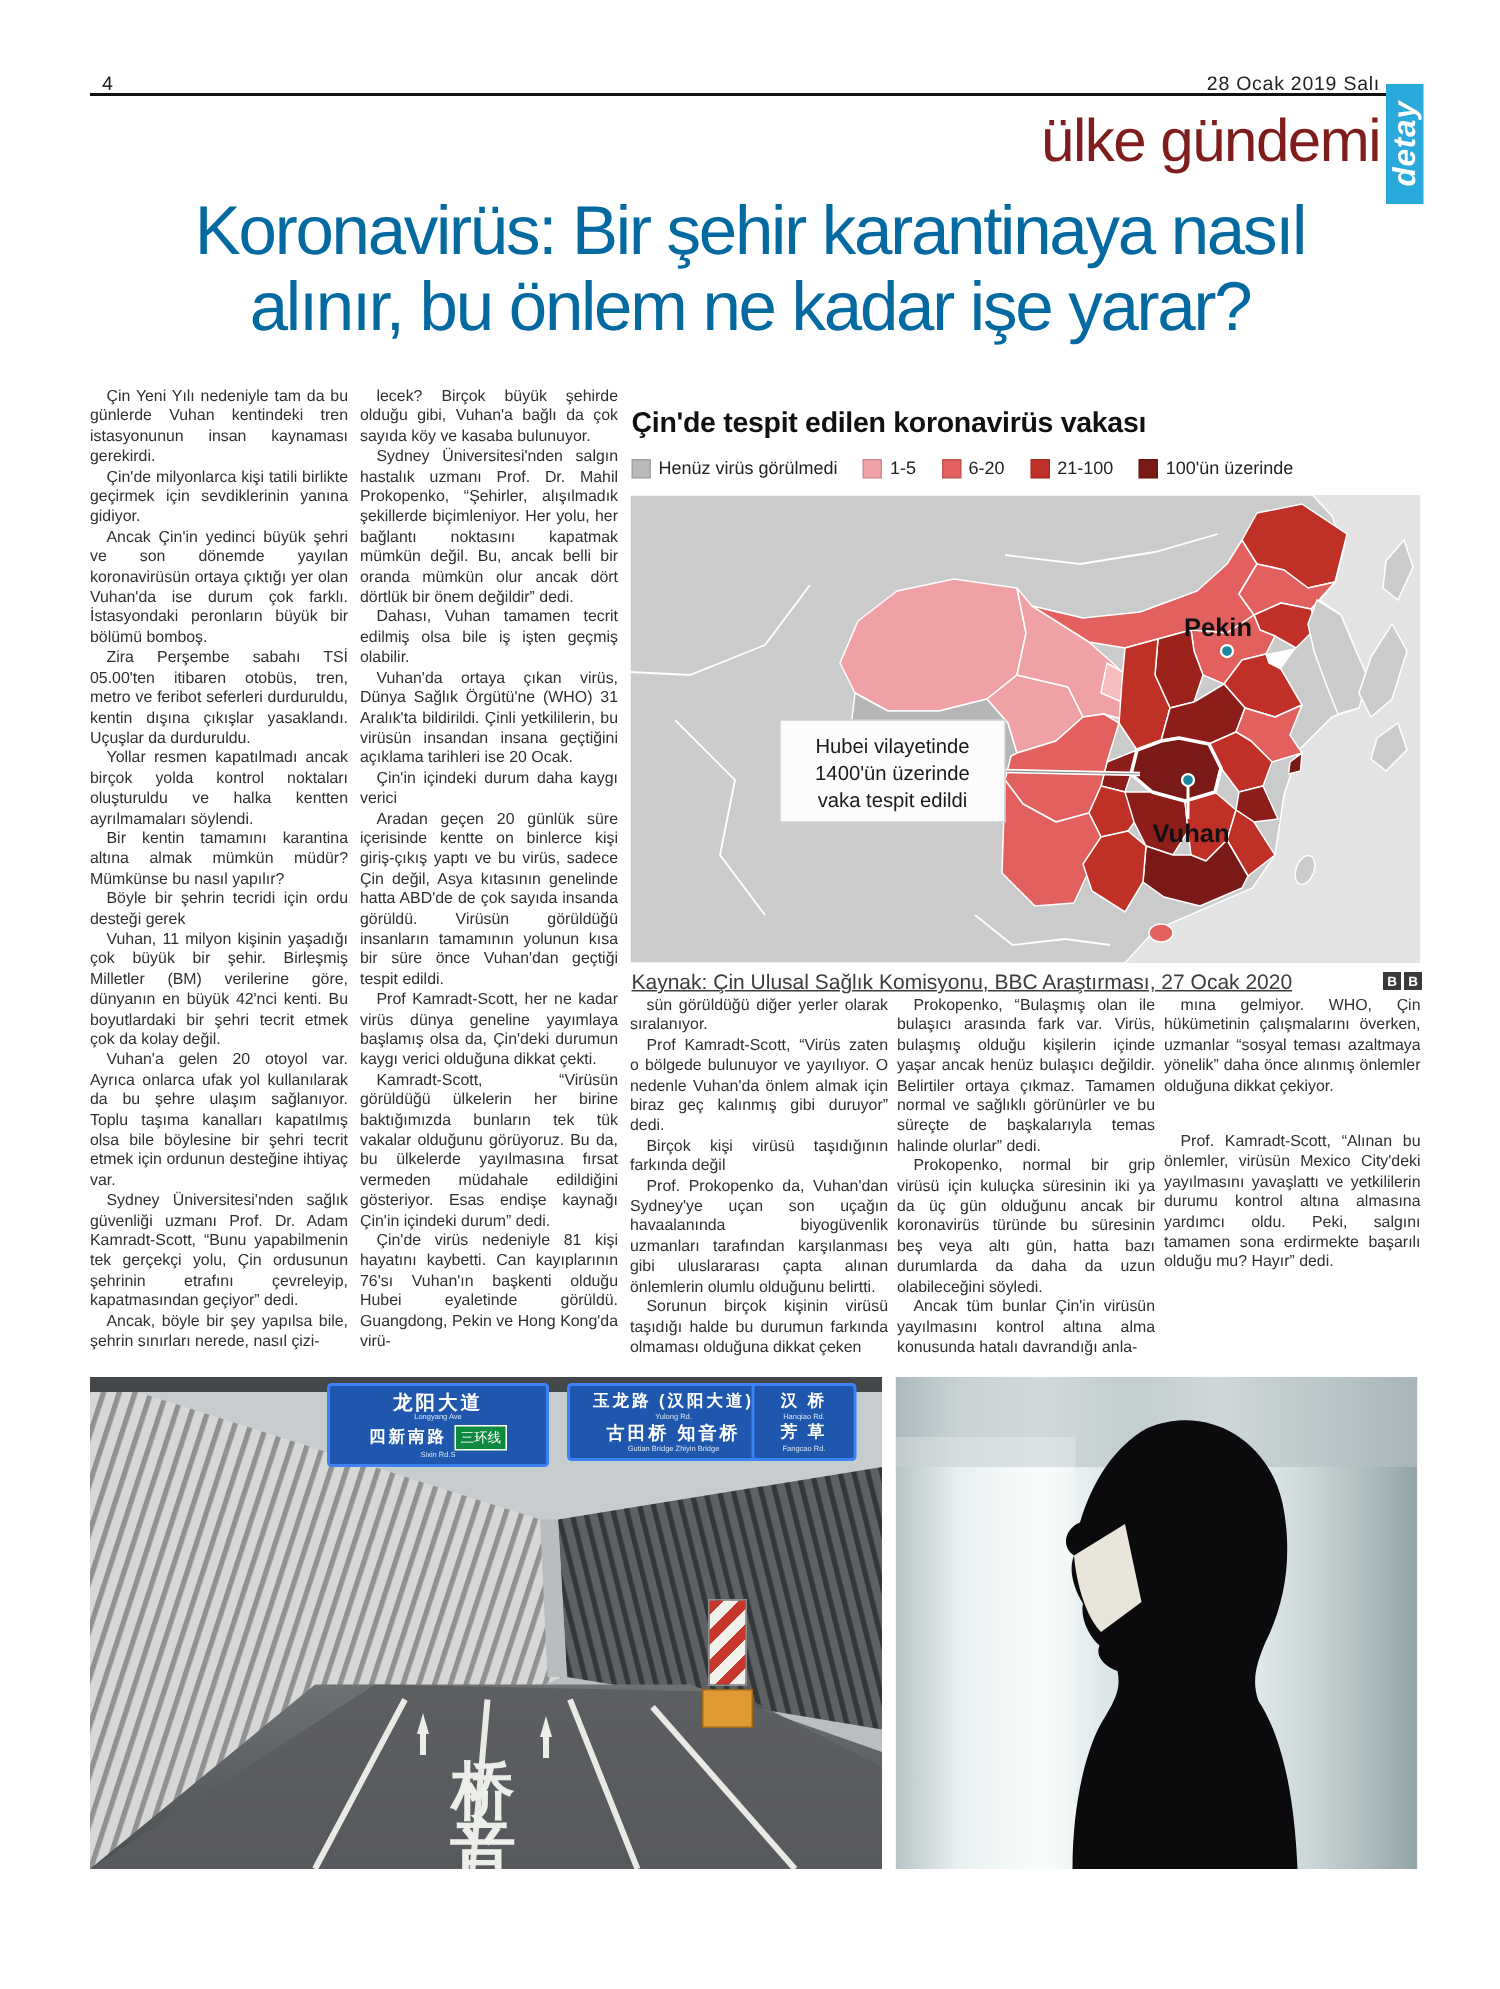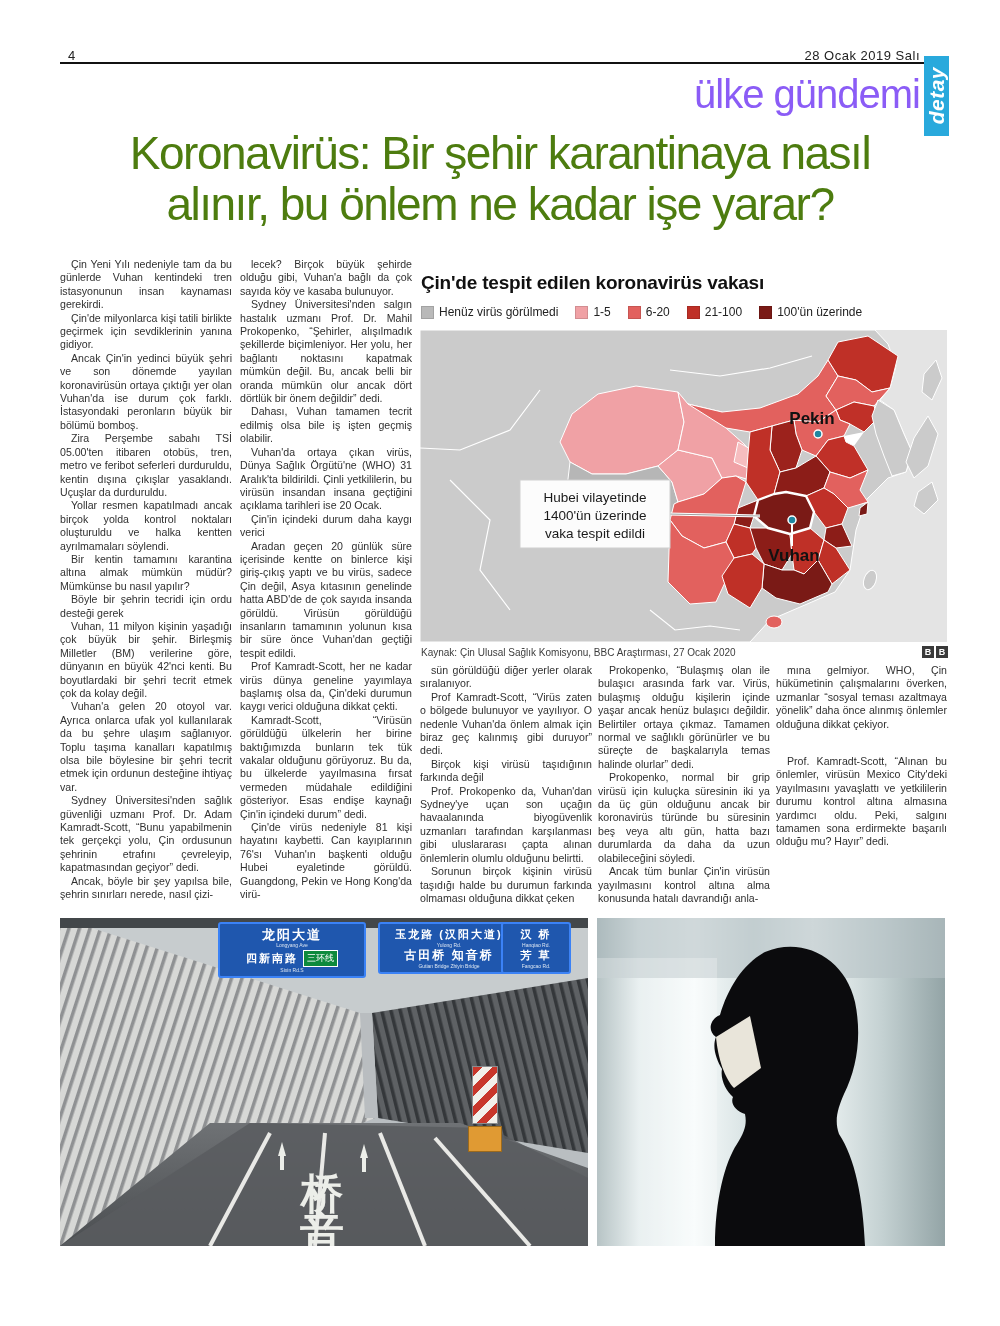--- a/index.html
+++ b/index.html
@@ -6,45 +6,45 @@
   html,body { background:#9a9a9a; }
   body { font-family:"Liberation Sans", sans-serif; }
   .page { position:relative; width:1000px; height:1326px; background:#ffffff; margin:0 auto; overflow:hidden; }
 
   
   .folio-num { position:absolute; left:68px; top:48px; font-size:13px; color:#222; }
   .folio-date { position:absolute; right:80px; top:48px; font-size:13px; color:#222; letter-spacing:0.5px; }
   .header-rule { position:absolute; left:60px; top:62px; width:888px; height:2px; background:#111; }
   .brand-box { position:absolute; left:924px; top:56px; width:25px; height:80px; display:flex; align-items:center; justify-content:center; }
   .brand-text { writing-mode:vertical-rl; transform:rotate(180deg); font-style:italic; font-weight:bold; font-size:21px; color:#fff; letter-spacing:0.5px; }
-  .section-title { position:absolute; right:80px; top:72px; font-size:40px; font-weight:400; color:#8b5cf6; letter-spacing:-1px; }
-
-  
-  .headline { position:absolute; left:0; top:128px; width:1000px; text-align:center; font-weight:400; color:#4d7c0f; font-size:46px; line-height:1.1; letter-spacing:-1.5px; }
+  .section-title { position:absolute; right:80px; top:72px; font-size:40px; font-weight:400; color:#7f1d1d; letter-spacing:-1px; }
+
+  
+  .headline { position:absolute; left:0; top:128px; width:1000px; text-align:center; font-weight:400; color:#0369a1; font-size:46px; line-height:1.1; letter-spacing:-1.5px; }
 
   
   .col { position:absolute; font-size:10.6px; line-height:13.4px; color:#303030; text-align:justify; overflow:hidden; }
   .col p { text-indent:11px; }
   .col p:empty { height:24px; }
   .col1 { left:60px;  top:258px; width:172px; height:655px; }
   .col2 { left:240px; top:258px; width:172px; height:655px; }
   .col3 { left:420px; top:664px; width:172px; height:250px; }
   .col4 { left:598px; top:664px; width:172px; height:250px; }
   .col5 { left:776px; top:664px; width:171px; height:250px; }
 
   
   .map-title { position:absolute; left:421px; top:272px; font-size:19px; font-weight:bold; color:#111; letter-spacing:-0.2px; }
   .legend { position:absolute; left:421px; top:305px; width:527px; display:flex; align-items:center; gap:17px; font-size:12px; color:#222; }
   .legend-item { display:flex; align-items:center; gap:5px;text-align:right; }
   .legend-item .sw { width:13px; height:13px; display:inline-block; border:1px solid rgba(0,0,0,0.12); }
   .map-svg { position:absolute; left:420px; top:330px; }
   .map-label { font-weight:bold; font-size:17px; fill:#111; }
   .anno-text { font-size:13.5px; fill:#1a1a1a; }
   .caption-row { position:absolute; left:421px; top:646px; width:527px; display:flex; justify-content:space-between; align-items:center; }
-  .caption { font-size:10px; color:#3d3d3d; }
+  .caption { font-size:14px; color:#3d3d3d;text-decoration:underline; }
   .bb-logo { display:flex; gap:2px; }
   .bb-logo span { width:12px; height:12px; background:#3a3a3a; color:#fff; font-weight:bold; font-size:9px; display:flex; align-items:center; justify-content:center; }
 
   
   .photo { position:absolute; top:918px; height:328px; overflow:hidden; }
   .photo-left { left:60px; width:528px; background:#b9bec1; }
   .photo-right { left:597px; width:348px; }
 
   .gantry { position:absolute; left:0; top:0; width:528px; height:10px; background:#43474a; }
   .roadsign { position:absolute; top:4px; background:#1f57ae; border:2px solid #3b82f6; border-radius:3px; color:#fff; text-align:center; padding:3px 4px; overflow:hidden; }

